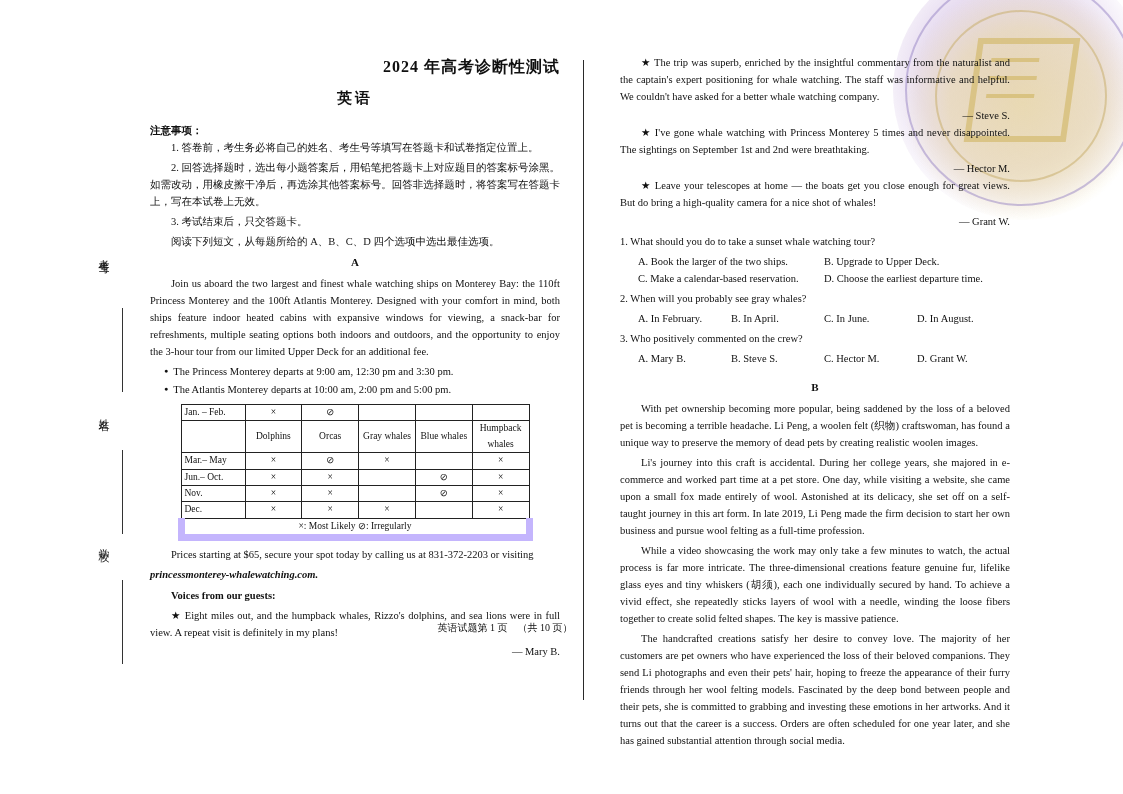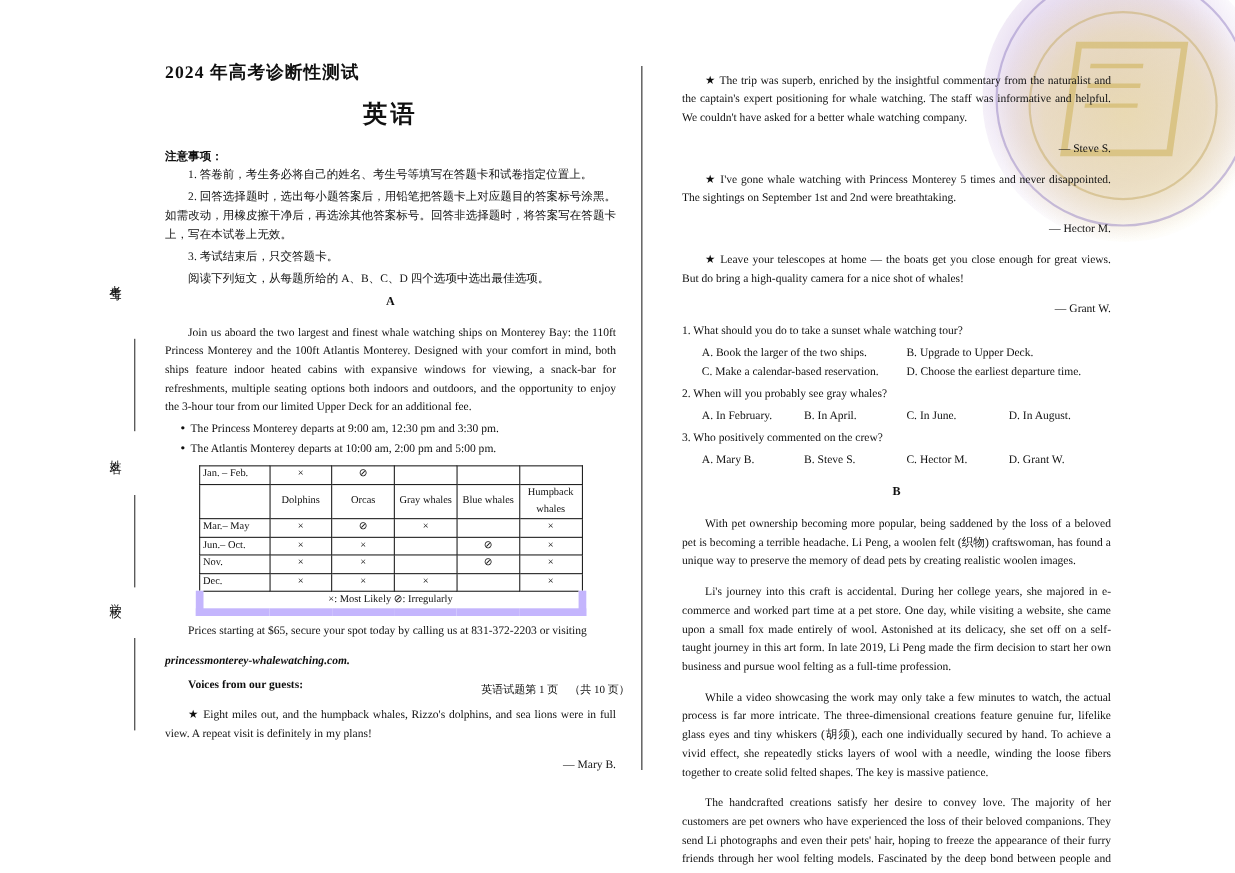--- a/index.html
+++ b/index.html
@@ -103,49 +103,49 @@
   }
   .stub .vline {
     position: absolute;
     left: 26px;
     width: 0;
     border-left: 1px solid #333;
     height: 84px;
   }
 
   h1.title {
-    text-align: left;
+    text-align: right;
     font-size: 16px;
     font-weight: bold;
     margin: 0 0 6px 0;
     letter-spacing: 1px;
   }
   h2.subject {
     text-align: center;
-    font-size: 22px;
+    font-size: 15px;
     font-weight: bold;
     margin: 0 0 12px 0;
     letter-spacing: 3px;
   }
   .bold { font-weight: bold; }
   p { margin: 0 0 3px 0; text-align: justify; }
   .notes-title { font-weight: bold; margin-top: 4px; }
   .note-item { text-indent: 2em; text-align: justify; }
 
   .section-head { font-weight: bold; margin-top: 7px; }
   .section-sub { font-weight: bold; margin-top: 2px; }
   .reading-tip { text-indent: 2em; margin-bottom: 2px; }
 
   .passage-letter {
     text-align: center;
     font-weight: bold;
     margin: 4px 0 3px 0;
     font-size: 11px;
   }
-  .en { font-family: "Liberation Serif", serif; margin-top: 11px; }
+  .en { font-family: "Liberation Serif", serif; }
   .para { text-indent: 2em; text-align: justify; margin-bottom: 3px; }
   .bullets { margin: 2px 0 4px 14px; padding: 0; list-style: none; }
   .bullets li { text-indent: 0; margin-bottom: 1px; }
   .bullets li:before { content: "\25CF"; font-size: 7px; vertical-align: 2px; margin-right: 5px; }
 
   table.whales {
     border-collapse: collapse;
     margin: 6px auto 2px auto;
     width: 355px;
     font-size: 9.5px;

